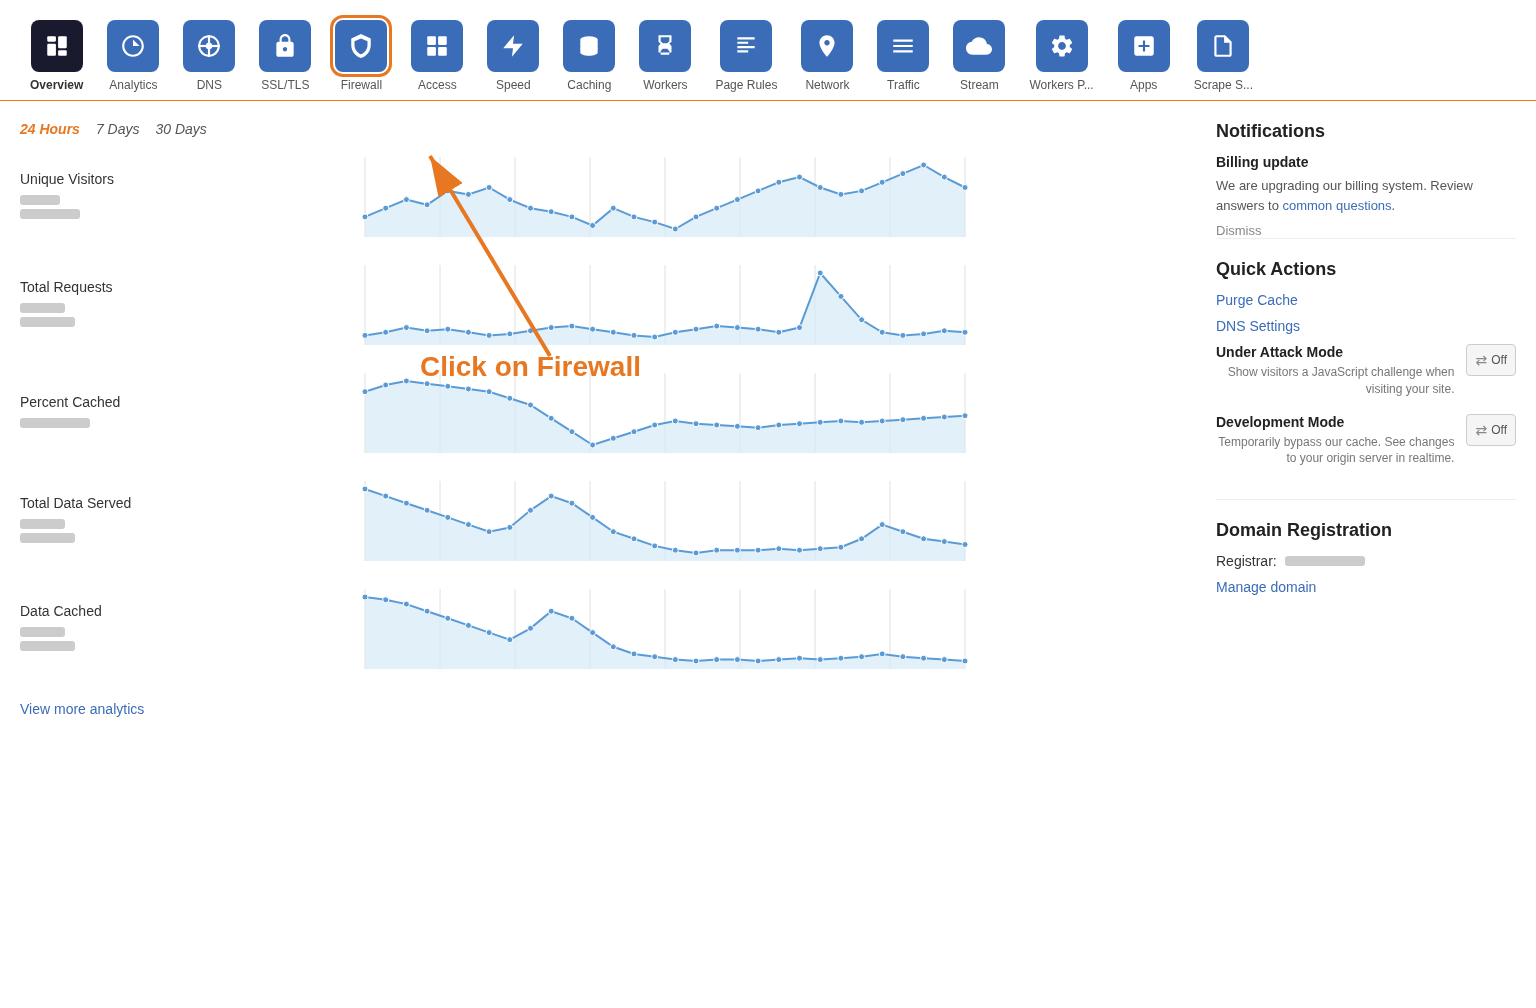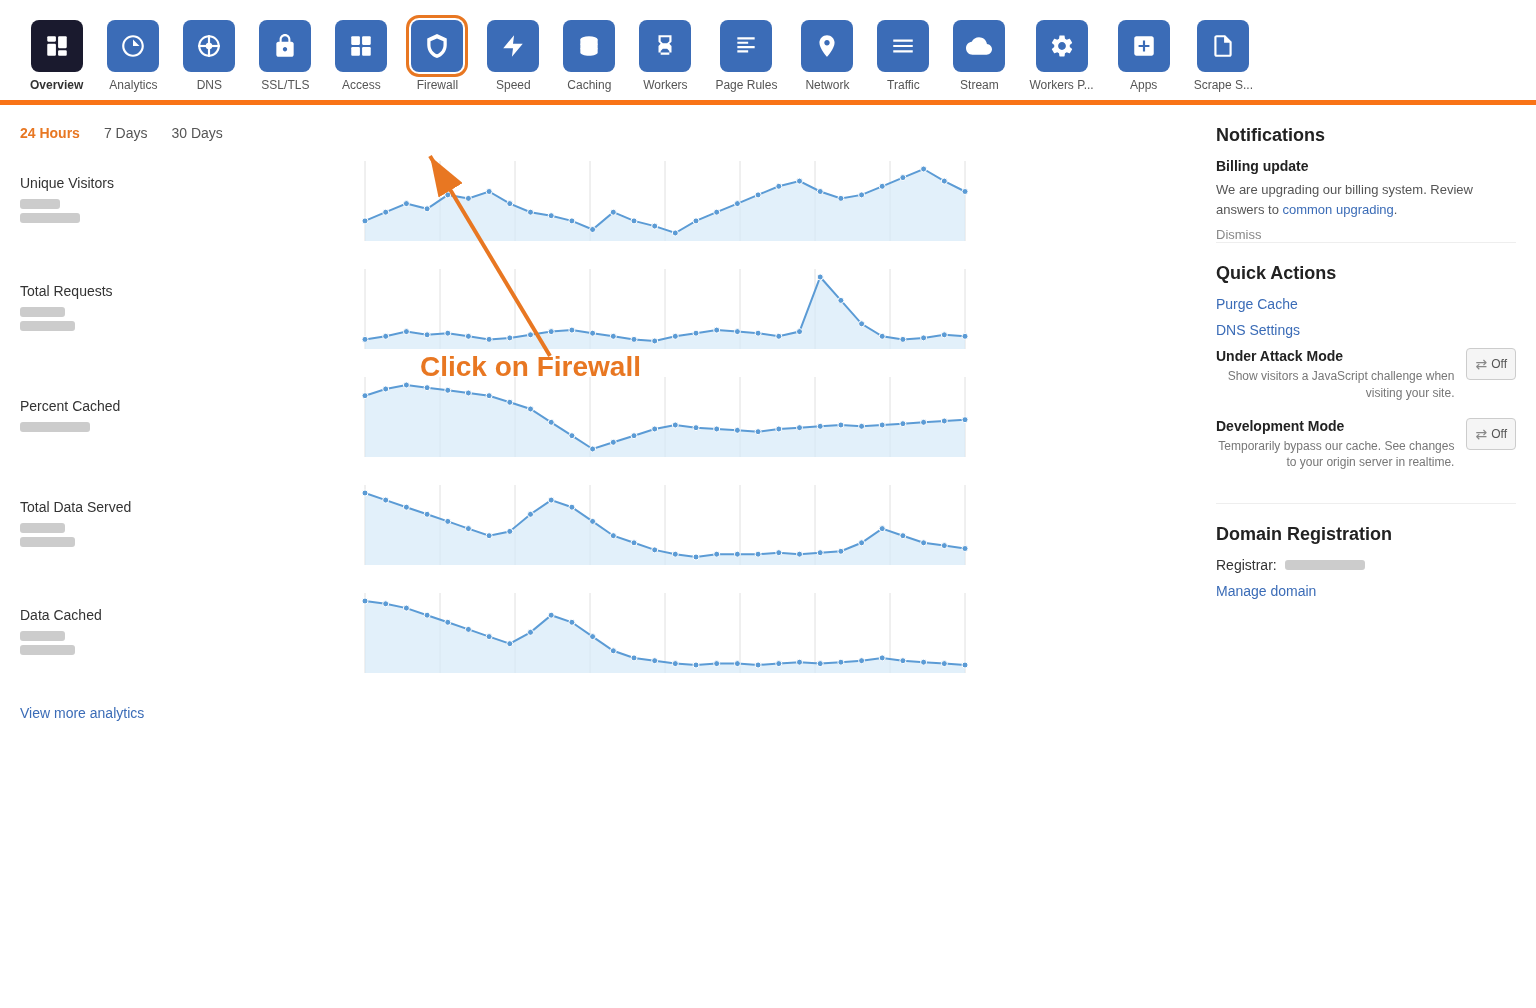--- a/index.html
+++ b/index.html
@@ -3,21 +3,21 @@
   <meta charset="utf-8">
   <style>
     * { box-sizing: border-box; margin: 0; padding: 0; }
     body { font-family: -apple-system, BlinkMacSystemFont, 'Segoe UI', Arial, sans-serif; background: #fff; color: #333; font-size: 14px; }
 
     
     .nav-bar {
       display: flex;
       align-items: flex-end;
       padding: 12px 20px 0;
-      border-bottom: 5px solid #f97316;
+      border-bottom: 1px solid #f97316;
       gap: 4px;
     }
     .nav-item {
       display: flex;
       flex-direction: column;
       align-items: center;
       cursor: pointer;
       padding: 8px 10px 8px;
       min-width: 72px;
       border-radius: 4px 4px 0 0;
@@ -62,23 +62,24 @@
 
     
     .left-panel {
       flex: 1;
       min-width: 0;
     }
 
     
     .time-filters {
       display: flex;
-      gap: 24px;
+      gap: 16px;
       margin-bottom: 20px;
       align-items: center;
+      font-style: italic;
     }
     .time-filter {
       font-size: 14px;
       cursor: pointer;
       color: #555;
     }
     .time-filter.active {
       color: #e87722;
       font-weight: 600;
     }
@@ -268,38 +269,38 @@
       <span class="nav-label">DNS</span>
     </div>
     <div class="nav-item">
       <div class="icon-box">
         <svg width="26" height="26" viewBox="0 0 24 24" fill="white">
           <path d="M18 8h-1V6c0-2.76-2.24-5-5-5S7 3.24 7 6v2H6c-1.1 0-2 .9-2 2v10c0 1.1.9 2 2 2h12c1.1 0 2-.9 2-2V10c0-1.1-.9-2-2-2zM12 17c-1.1 0-2-.9-2-2s.9-2 2-2 2 .9 2 2-.9 2-2 2zm3.1-9H8.9V6c0-1.71 1.39-3.1 3.1-3.1 1.71 0 3.1 1.39 3.1 3.1v2z"></path>
         </svg>
       </div>
       <span class="nav-label">SSL/TLS</span>
     </div>
+    <div class="nav-item firewall-item">
+      <div class="icon-box">
+        <svg width="26" height="26" viewBox="0 0 24 24" fill="white">
+          <path d="M12 1L3 5v6c0 5.55 3.84 10.74 9 12 5.16-1.26 9-6.45 9-12V5l-9-4zm0 4l6 2.69V11c0 3.73-2.47 7.26-6 8.68C8.47 18.26 6 14.73 6 11V7.69L12 5z"></path>
+        </svg>
+      </div>
+      <span class="nav-label">Firewall</span>
+    </div>
     <div class="nav-item">
       <div class="icon-box">
         <svg width="26" height="26" viewBox="0 0 24 24" fill="white">
           <rect x="3" y="3" width="8" height="8" rx="1"></rect>
           <rect x="13" y="3" width="8" height="8" rx="1"></rect>
           <rect x="3" y="13" width="8" height="8" rx="1"></rect>
           <rect x="13" y="13" width="8" height="8" rx="1"></rect>
         </svg>
       </div>
       <span class="nav-label">Access</span>
-    </div>
-    <div class="nav-item firewall-item">
-      <div class="icon-box">
-        <svg width="26" height="26" viewBox="0 0 24 24" fill="white">
-          <path d="M12 1L3 5v6c0 5.55 3.84 10.74 9 12 5.16-1.26 9-6.45 9-12V5l-9-4zm0 4l6 2.69V11c0 3.73-2.47 7.26-6 8.68C8.47 18.26 6 14.73 6 11V7.69L12 5z"></path>
-        </svg>
-      </div>
-      <span class="nav-label">Firewall</span>
     </div>
     <div class="nav-item">
       <div class="icon-box">
         <svg width="26" height="26" viewBox="0 0 24 24" fill="white">
           <polygon points="13,2 3,14 12,14 11,22 21,10 12,10"></polygon>
         </svg>
       </div>
       <span class="nav-label">Speed</span>
     </div>
     <div class="nav-item">
@@ -648,21 +649,21 @@
     
     <a class="view-more-link">View more analytics</a>
   </div>
 
   <div class="right-panel">
 
     <div class="section-title">Notifications</div>
     <div class="notification-block">
       <div class="notif-title">Billing update</div>
       <div class="notif-text">
-        <span>We are upgrading our billing system. Review answers to </span><a class="notif-link">common upgrading</a><span>.</span>
+        <span>We are upgrading our billing system. Review answers to </span><a class="notif-link">common questions</a><span>.</span>
       </div>
       <span class="notif-dismiss">Dismiss</span>
     </div>
 
     <div class="quick-actions-section">
       <div class="section-title">Quick Actions</div>
       <a class="action-link">Purge Cache</a>
       <a class="action-link">DNS Settings</a>
 
       <div class="toggle-row">

